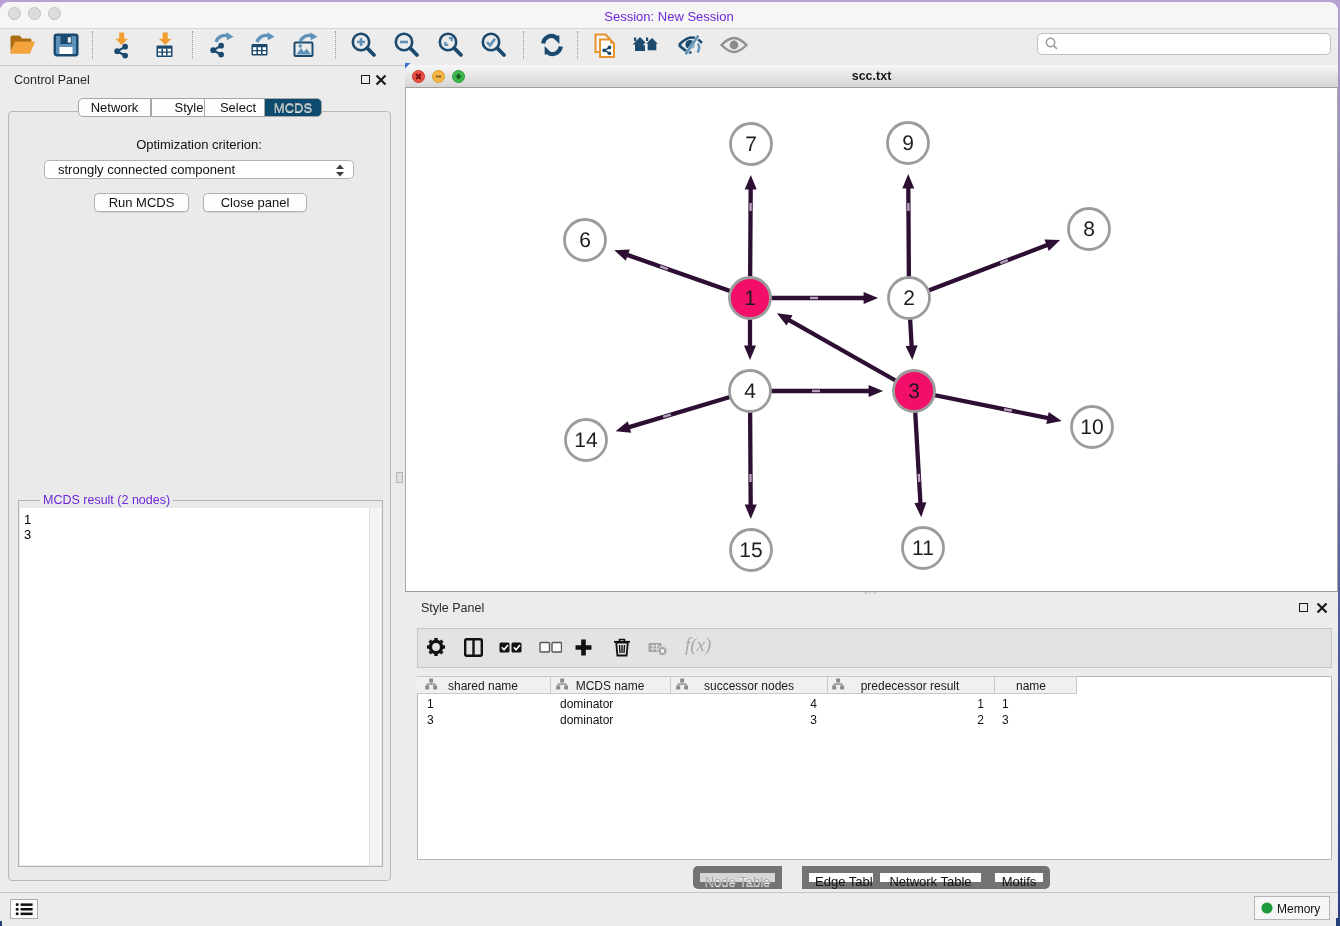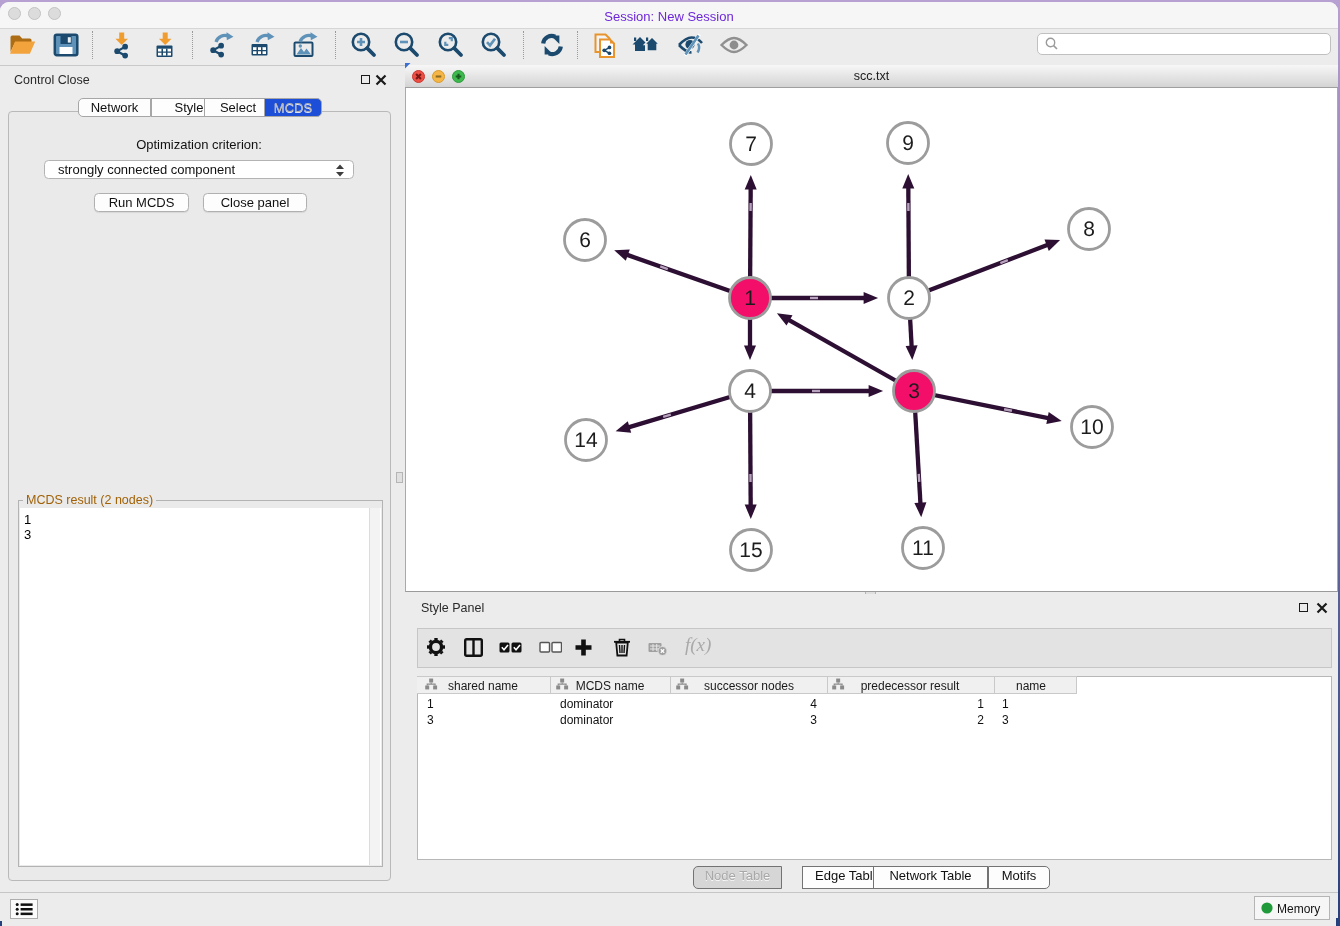--- a/index.html
+++ b/index.html
@@ -8,38 +8,38 @@
 #titlebar{position:absolute;left:0;top:2px;width:1338px;height:27px;background:#f6f6f6;border-radius:9px 9px 0 0;border-bottom:1px solid #d6d6d6}
 .tl{position:absolute;width:13px;height:13px;border-radius:50%;background:#dcdcdc;border:1px solid #c3c3c3;top:7px}
 #titletext{position:absolute;top:9px;left:0;width:1338px;text-align:center;font-size:13px;color:#6d28d9}
 #toolbar{position:absolute;left:0;top:29px;width:1338px;height:37px;background:#ececec;border-bottom:1px solid #c9c9c9}
 .sep{position:absolute;top:31px;height:28px;width:0;border-left:1px dotted #9a9a9a}
 #search{position:absolute;left:1037px;top:33px;width:294px;height:22px;background:#fff;border:1px solid #c0c0c0;border-radius:5px}
 .ph{position:absolute;font-size:12.5px;color:#2a2a2a}
 .sqbtn{position:absolute;width:9px;height:9px;border:1.5px solid #1a1a1a;background:transparent}
 #ctab{position:absolute;left:8px;top:111px;width:383px;height:770px;border:1px solid #b9b9b9;border-radius:4px;background:#eaeaea}
 .tab{position:absolute;top:98px;height:19px;border:1px solid #a6a6a6;background:#fdfdfd;font-size:13px;color:#111;text-align:center;line-height:17px}
-.tabd{background:#1d4ed8;color:#b2b2b2;text-shadow:0 1px 0 rgba(255,255,255,.85)}
+.tabd{background:#0c4a6e;color:#b2b2b2;text-shadow:0 1px 0 rgba(255,255,255,.85)}
 #combo{position:absolute;left:44px;top:160px;width:310px;height:19px;background:#fff;border:1px solid #b3b3b3;border-radius:4.5px;font-size:13px;color:#111;line-height:17px;padding-left:13px}
 .btn{position:absolute;top:193px;height:19px;background:#fdfdfd;border:1px solid #b0b0b0;border-radius:4.5px;font-size:13px;color:#111;text-align:center;line-height:17px;box-shadow:0 1px 1px rgba(0,0,0,.08)}
 #fieldset{position:absolute;left:18px;top:500px;width:365px;height:367px;border:1px solid #b3b3b3}
-#fslegend{position:absolute;left:23px;top:493px;padding:0 3px;background:#eaeaea;font-size:12.5px;color:#a16207}
+#fslegend{position:absolute;left:40px;top:493px;padding:0 3px;background:#eaeaea;font-size:12.5px;color:#6d28d9}
 #fswhite{position:absolute;left:20px;top:508px;width:361px;height:357px;background:#fff}
 #fsscroll{position:absolute;left:369px;top:508px;width:11px;height:357px;background:#f3f3f3;border-left:1px solid #dcdcdc}
 #netframe{position:absolute;left:405px;top:65px;width:933px;height:527px;border:1px solid #a9a9a9;border-bottom:1px solid #9a9a9a}
 #nettitle{position:absolute;left:405px;top:65px;width:933px;height:23px;background:linear-gradient(180deg,#f7f7f7,#d4d4d4);border-bottom:1px solid #9f9f9f}
 #netcanvas{position:absolute;left:406px;top:88px;width:931px;height:503px;background:#fff}
 #tpanel{position:absolute;left:405px;top:594px;width:933px;height:298px;background:#ececec}
 #ttool{position:absolute;left:417px;top:628px;width:915px;height:40px;background:#e3e3e3;border:1px solid #c6c6c6}
 #ttable{position:absolute;left:417px;top:676px;width:915px;height:184px;background:#fff;border:1px solid #b7b7b7}
 #thead{position:absolute;left:417px;top:676px;width:660px;height:18px;background:#f0f0f0;border:1px solid #c9c9c9;border-left:none}
 .thsep{position:absolute;top:677px;height:16px;width:1px;background:#c9c9c9}
 .thlab{position:absolute;top:679px;font-size:12px;color:#1a1a1a;transform:translateX(-50%)}
 .cell{position:absolute;font-size:12px;color:#111}
-.btab{position:absolute;top:866px;height:23px;border:1px solid #737373;background:#fdfdfd;font-size:13px;color:#111;text-align:center;line-height:17px}
+.btab{position:absolute;top:866px;height:23px;border:7px solid #737373;background:#fdfdfd;font-size:13px;color:#111;text-align:center;line-height:17px}
 #statusbar{position:absolute;left:0;top:892px;width:1338px;height:32px;background:#ececec;border-top:1px solid #c6c6c6}
 #membtn{position:absolute;left:1254px;top:896px;width:76px;height:24px;background:#f6f6f6;border:1px solid #b5b5b5;font-size:12px;color:#111}
 #listbtn{position:absolute;left:10px;top:899px;width:28px;height:20px;background:#fbfbfb;border:1px solid #adadad}
 </style></head><body>
 <div id="win"></div>
 <div id="titlebar"></div>
 <div class="tl" style="left:8px"></div>
 <div class="tl" style="left:28px"></div>
 <div class="tl" style="left:48px"></div>
 <div id="titletext">Session: New Session</div>
@@ -164,21 +164,21 @@
   </svg>
 <svg class="abs" style="left:719px;top:31px" width="30" height="28" viewBox="0 0 30 28">
     <path d="M2.5 14 Q9.5 7 15 7 Q20.5 7 27.5 14 Q20.5 21 15 21 Q9.5 21 2.5 14 Z" fill="none" stroke="#909090" stroke-width="2.4"></path>
     <circle cx="15" cy="14" r="4.4" fill="#8d8d8d"></circle>
   </svg>
 <div id="search"></div>
 <svg class="abs" style="left:1044px;top:36px" width="16" height="16" viewBox="0 0 16 16">
     <circle cx="6.5" cy="6.5" r="4.2" fill="none" stroke="#9a9a9a" stroke-width="1.4"></circle>
     <line x1="9.6" y1="9.6" x2="13" y2="13" stroke="#9a9a9a" stroke-width="1.6"></line>
   </svg>
-<div class="ph" style="left:14px;top:73px">Control Close</div>
+<div class="ph" style="left:14px;top:73px">Control Panel</div>
 <div class="sqbtn" style="left:361px;top:75px"></div>
 <svg class="abs" style="left:375px;top:74px" width="12" height="12" viewBox="0 0 12 12">
     <path d="M1.5 1.5 L10.5 10.5 M10.5 1.5 L1.5 10.5" stroke="#1a1a1a" stroke-width="2.2"></path>
   </svg>
 <div id="ctab"></div>
 <div class="tab" style="left:78px;width:73px;border-radius:5px 0 0 5px;">Network</div>
 <div class="tab" style="left:151px;width:76px;text-align:center;">Style</div>
 <div class="tab" style="left:204px;width:68px;">Select</div>
 <div class="tab tabd" style="left:264px;width:58px;border-radius:0 5px 5px 0;">MCDS</div>
 <div class="ph" style="left:0;top:137px;width:398px;text-align:center;font-size:13px;color:#111">Optimization criterion:</div>
@@ -205,21 +205,21 @@
     <path d="M4.1 4.1 L8.9 8.9 M8.9 4.1 L4.1 8.9" stroke="#7a1714" stroke-width="2.1"></path>
   </svg>
 <svg class="abs" style="left:432px;top:70px" width="13" height="13" viewBox="0 0 13 13">
     <circle cx="6.5" cy="6.5" r="6" fill="#f6b647" stroke="#d89a28" stroke-width="1"></circle>
     <path d="M3.7 6.5 h5.6" stroke="#8a6b1f" stroke-width="2.1"></path>
   </svg>
 <svg class="abs" style="left:452px;top:70px" width="13" height="13" viewBox="0 0 13 13">
     <circle cx="6.5" cy="6.5" r="6" fill="#3eb94f" stroke="#2d9a3c" stroke-width="1"></circle>
     <path d="M3.7 6.5 h5.6 M6.5 3.7 v5.6" stroke="#17591f" stroke-width="2.1"></path>
   </svg>
-<div class="abs" style="left:405px;top:69px;width:933px;text-align:center;font-size:12.5px;font-weight:normal;color:#1a1a1a">scc.txt</div>
+<div class="abs" style="left:405px;top:69px;width:933px;text-align:center;font-size:12.5px;font-weight:bold;color:#1a1a1a">scc.txt</div>
 <svg id="graph" style="position:absolute;left:405px;top:88px" width="933" height="504" viewBox="405 88 933 504">
 <line x1="750.0" y1="298.0" x2="750.7" y2="187.4" stroke="#2d0f33" stroke-width="4.3"></line>
 <line x1="750.0" y1="298.0" x2="625.9" y2="254.4" stroke="#2d0f33" stroke-width="4.3"></line>
 <line x1="750.0" y1="298.0" x2="865.6" y2="298.0" stroke="#2d0f33" stroke-width="4.3"></line>
 <line x1="750.0" y1="298.0" x2="750.0" y2="347.6" stroke="#2d0f33" stroke-width="4.3"></line>
 <line x1="909.0" y1="298.0" x2="908.3" y2="186.4" stroke="#2d0f33" stroke-width="4.3"></line>
 <line x1="909.0" y1="298.0" x2="1048.5" y2="244.5" stroke="#2d0f33" stroke-width="4.3"></line>
 <line x1="909.0" y1="298.0" x2="911.7" y2="347.7" stroke="#2d0f33" stroke-width="4.3"></line>
 <line x1="914.0" y1="391.0" x2="787.8" y2="319.4" stroke="#2d0f33" stroke-width="4.3"></line>
 <line x1="750.0" y1="391.0" x2="870.6" y2="391.0" stroke="#2d0f33" stroke-width="4.3"></line>

